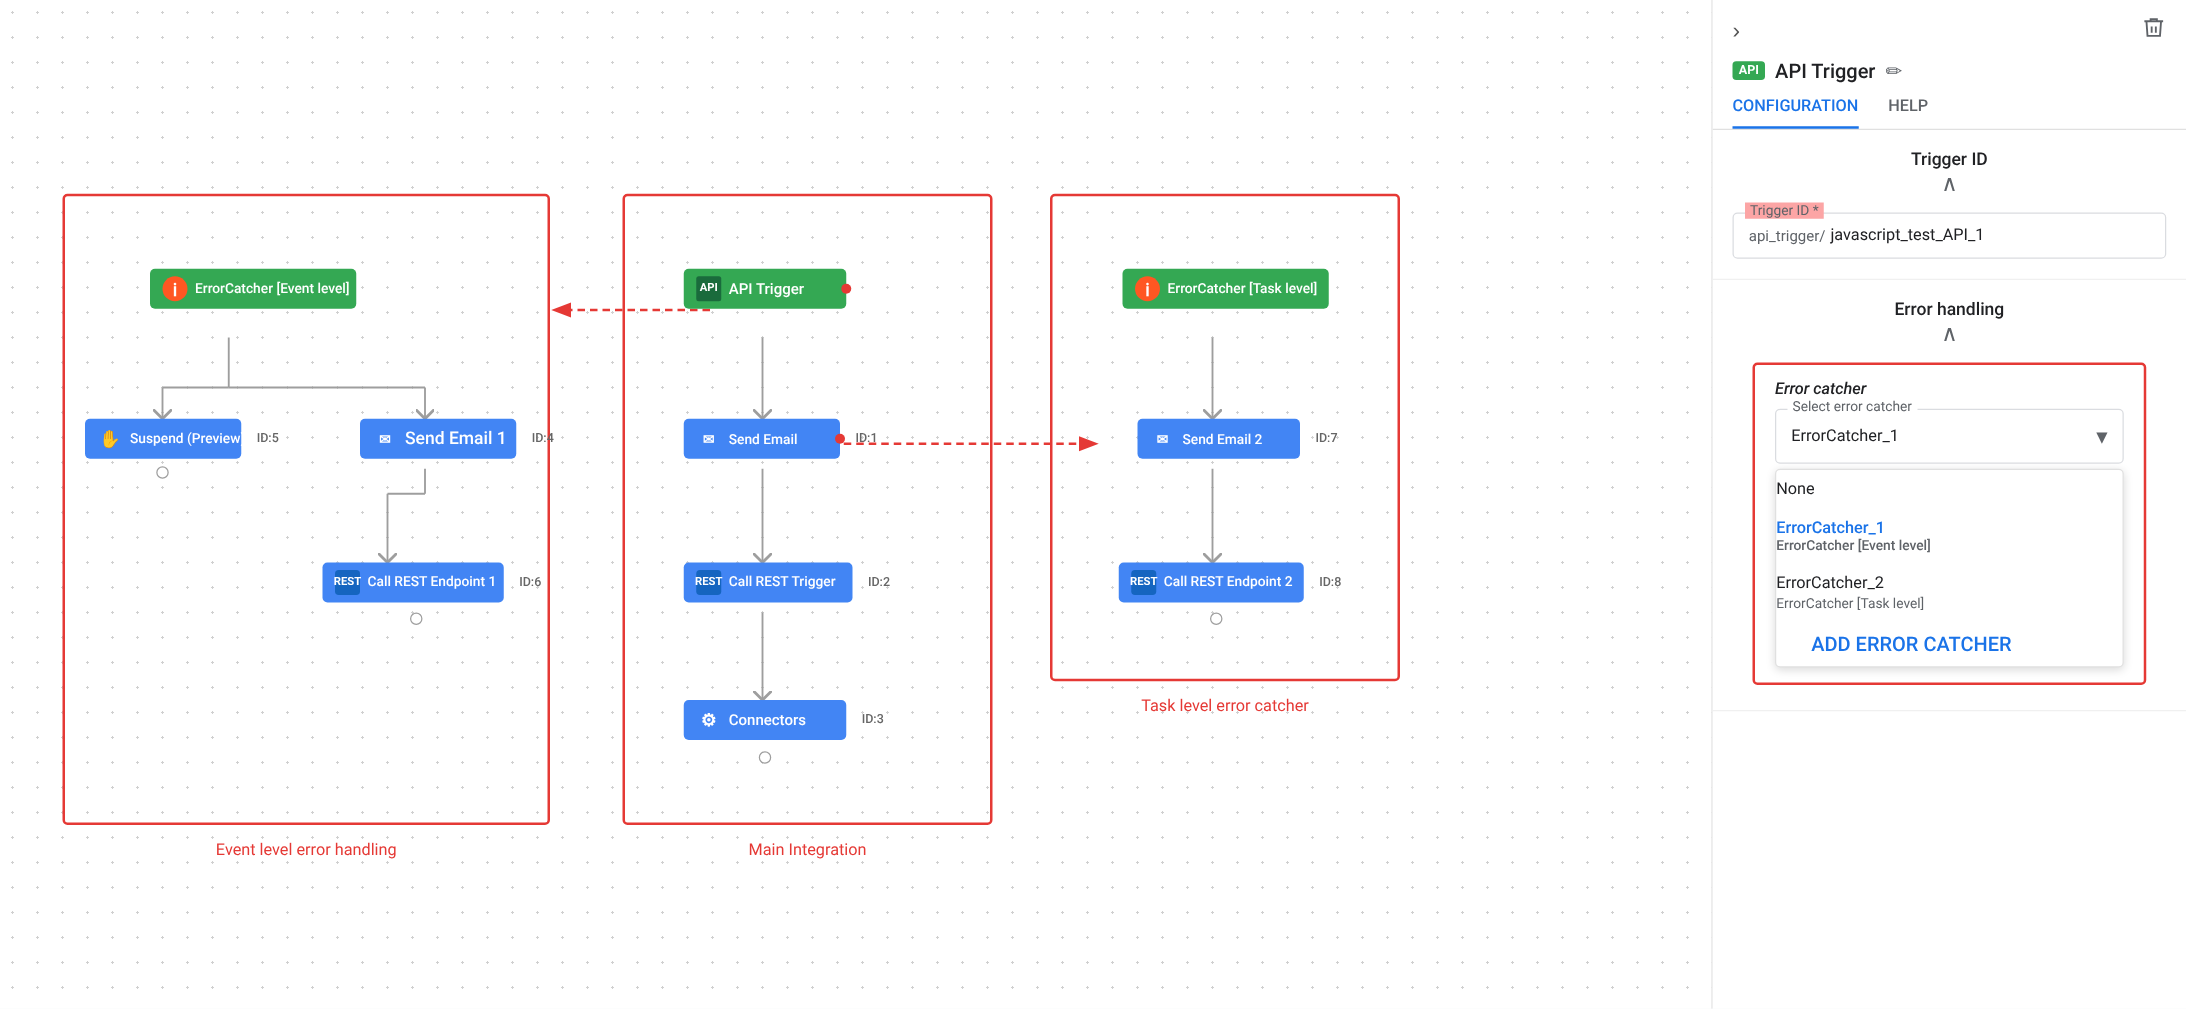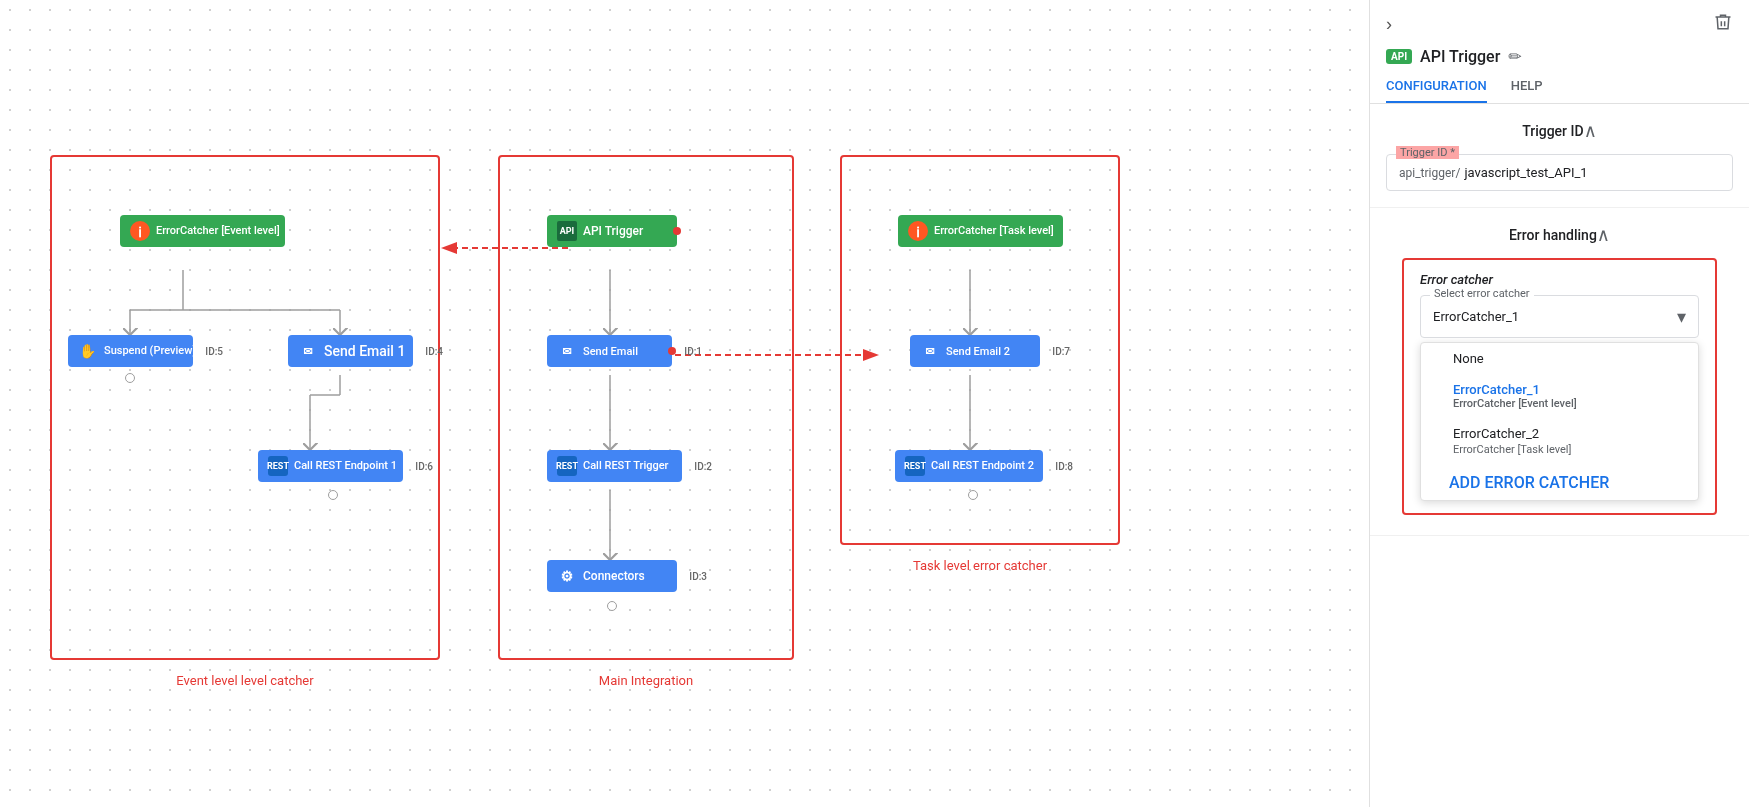--- a/index.html
+++ b/index.html
@@ -212,20 +212,21 @@
     .section {
       padding: 16px 16px 8px;
       border-bottom: 1px solid #f0f0f0;
     }
 
     .section-header {
       display: flex;
       justify-content: center;
       align-items: center;
       margin-bottom: 12px;
+      flex-direction: column;
     }
 
     .section-title {
       font-size: 14px;
       font-weight: 500;
       color: #202124;
     }
 
     .section-toggle {
       font-size: 18px;
@@ -313,21 +314,21 @@
     .dropdown-menu {
       background: white;
       border: 1px solid #e0e0e0;
       border-radius: 4px;
       box-shadow: 0 2px 8px rgba(0,0,0,0.15);
       margin-top: 4px;
       overflow: hidden;
     }
 
     .dropdown-item {
-      padding: 8px 32px;
+      padding: 8px 0;
       font-size: 13px;
       color: #202124;
       cursor: pointer;
     }
 
     .dropdown-item.sub-text {
       line-height: 1.3;
     }
 
     .dropdown-item .sub-label {
@@ -385,21 +386,21 @@
     <line x1="610" y1="375" x2="610" y2="450" stroke="#9e9e9e" stroke-width="1.5" marker-end="url(#arr-gray)"></line>
 
     <line x1="610" y1="490" x2="610" y2="560" stroke="#9e9e9e" stroke-width="1.5" marker-end="url(#arr-gray)"></line>
 
     <line x1="970" y1="270" x2="970" y2="335" stroke="#9e9e9e" stroke-width="1.5" marker-end="url(#arr-gray)"></line>
 
     <line x1="970" y1="375" x2="970" y2="450" stroke="#9e9e9e" stroke-width="1.5" marker-end="url(#arr-gray)"></line>
   </svg>
 
   <div class="integration-box" style="left: 50px; top: 155px; width: 390px; height: 505px;">
-    <span class="box-label">Event level level catcher</span>
+    <span class="box-label">Event level error handling</span>
   </div>
 
   <div class="integration-box" style="left: 498px; top: 155px; width: 296px; height: 505px;">
     <span class="box-label">Main Integration</span>
   </div>
 
   <div class="integration-box" style="left: 840px; top: 155px; width: 280px; height: 390px;">
     <span class="box-label">Task level error catcher</span>
   </div>
 

